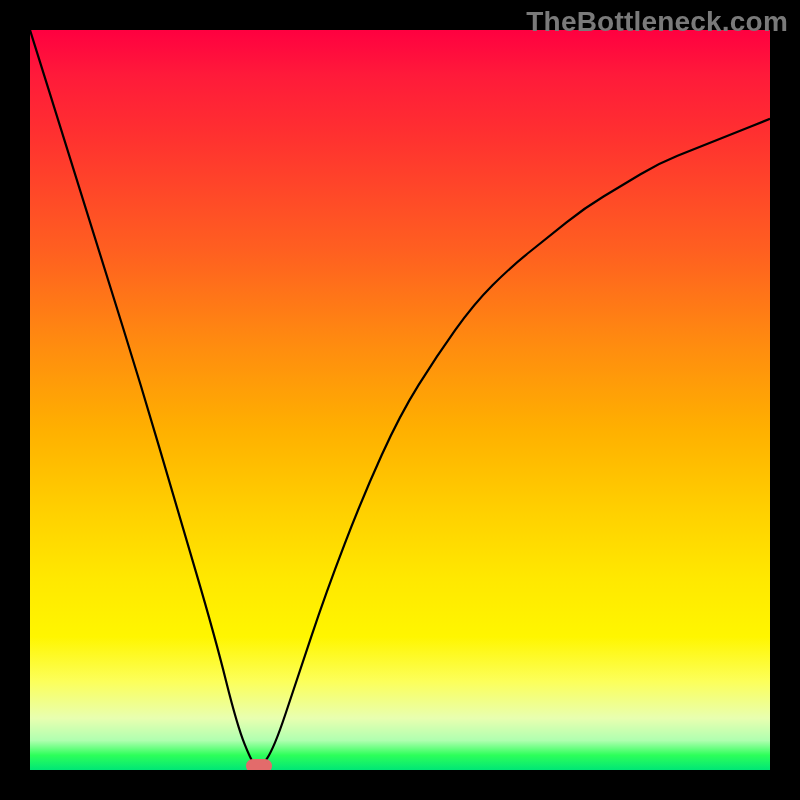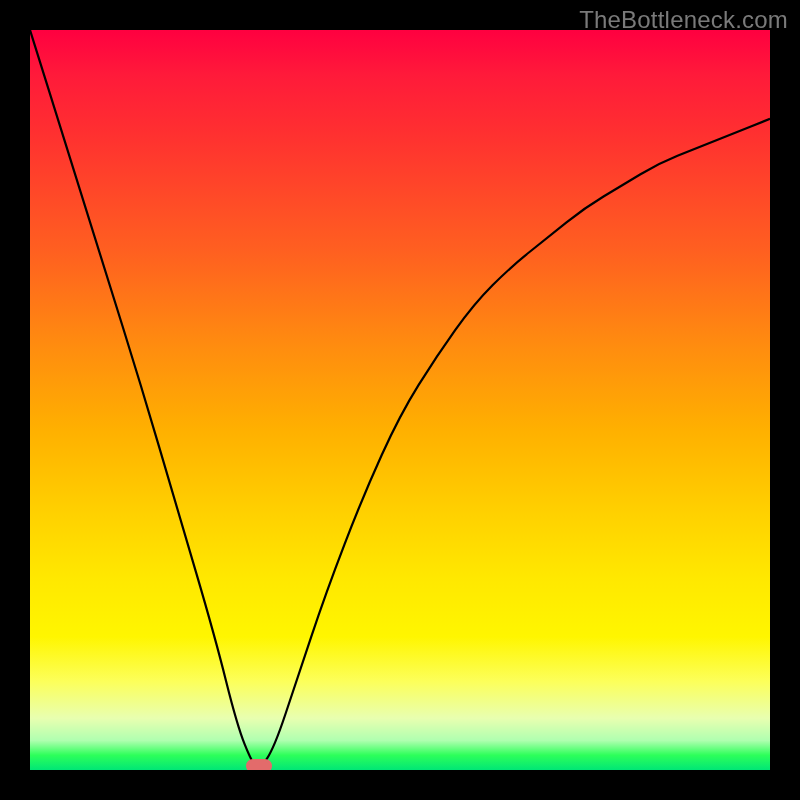--- a/index.html
+++ b/index.html
@@ -40,22 +40,22 @@
       #e8ffb0 93%,
       #b0ffb0 96%,
       #2dff5a 98%,
       #00e676 100%);
   }
   .watermark {
     position: absolute;
     top: 6px;
     right: 12px;
     color: #7a7a7a;
-    font-size: 24px;
-    font-weight: 400;
+    font-size: 28px;
+    font-weight: 700;
     letter-spacing: 0.2px;
     z-index: 10;
     margin-left: 29px;
   }
   svg.curve {
     position: absolute;
     left: 0;
     top: 0;
     width: 740px;
     height: 740px;

